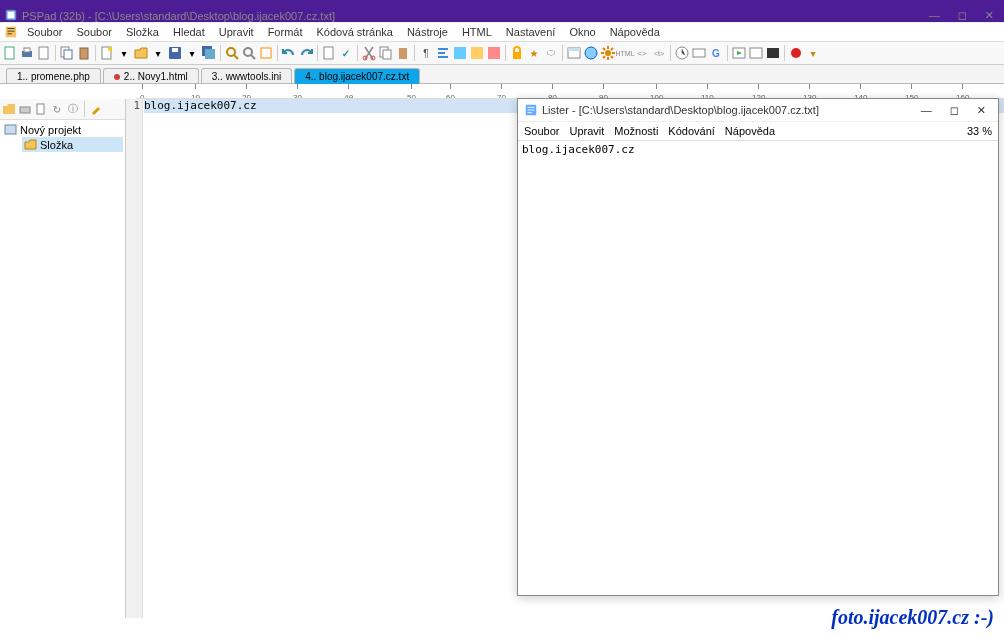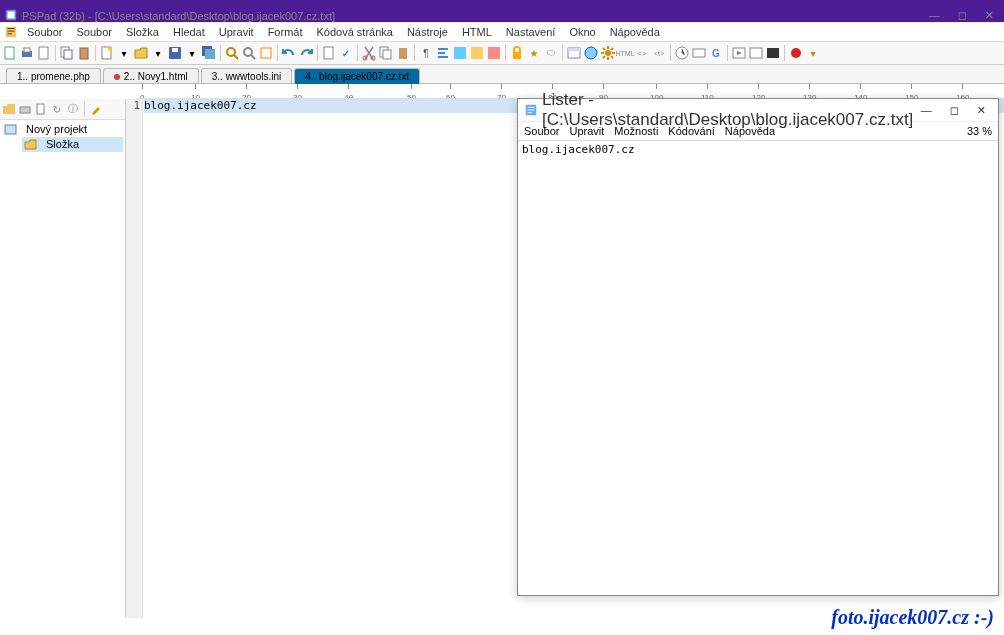--- a/index.html
+++ b/index.html
@@ -9,42 +9,42 @@
 .winbtns{display:flex;gap:18px;margin-right:6px;color:#888}
 .winbtns span{cursor:default}
 .menubar{height:18px;display:flex;align-items:center;padding:0 4px;gap:4px;border-bottom:1px solid #ddd}
 .menubar .mico{width:14px;height:14px}
 .menubar .mi{padding:1px 5px;color:#333}
 .toolbar{height:22px;display:flex;align-items:center;padding:0 2px;gap:1px;border-bottom:1px solid #ccc;background:#f8f8f8}
 .tb{width:16px;height:16px;display:inline-flex;align-items:center;justify-content:center;font-size:10px}
 .sep{width:1px;height:16px;background:#ccc;margin:0 2px}
 .tabs{height:18px;display:flex;align-items:flex-end;padding-left:6px;border-bottom:1px solid #b8b8b8;background:#f4f4f4}
 .tab{padding:2px 10px 1px;border:1px solid #b8b8b8;border-bottom:none;background:#f0f0f0;margin-right:2px;border-radius:3px 3px 0 0;display:flex;align-items:center;gap:4px;font-size:10px}
-.tab.active{background:#0369a1;position:relative;top:1px;padding-bottom:2px}
+.tab.active{background:#0ea5e9;position:relative;top:1px;padding-bottom:2px}
 .tab .dot{width:6px;height:6px;border-radius:50%}
 .tab .dot.red{background:#d04040}
 .ruler{height:14px;position:relative;background:#fff;border-bottom:1px solid #ddd;font-size:8px;color:#666;overflow:hidden;margin-left:136px}
 .ruler .tick{position:absolute;top:0;display:flex;flex-direction:column;align-items:center}
 .ruler .tick::before{content:"";width:1px;height:5px;background:#888}
 .body{position:relative;height:calc(100% - 116px)}
 .sidebar{position:absolute;left:0;top:0;width:125px;height:100%;background:#fff;border-right:1px solid #ccc}
 .sidebar-tb{height:20px;display:flex;align-items:center;gap:2px;padding:0 2px;border-bottom:1px solid #ddd;background:#f8f8f8}
 .sidebar-tb .tb{width:14px;height:14px}
 .tree{padding:2px 2px;font-size:11px}
-.tree-row{display:flex;align-items:flex-start;gap:9px;padding:1px 2px}
+.tree-row{display:flex;align-items:center;gap:3px;padding:1px 2px}
 .tree-row.sel{background:#cde6f7}
 .fico{width:13px;height:13px;display:inline-block}
 .editor{position:absolute;left:126px;top:0;right:0;height:100%;background:#fff}
 .gutter{position:absolute;left:0;top:0;width:14px;height:100%;background:#f0f0f0;border-right:1px solid #ddd;text-align:right;padding-right:2px;font-family:Consolas,monospace;font-size:11px;color:#555}
 .linetxt{position:absolute;left:18px;top:0;right:0;font-family:Consolas,monospace;font-size:11px;color:#000;line-height:14px;white-space:pre}
 .linetxt .hl{background:#d0e4f5;display:inline-block;width:100%}
 .lister{position:absolute;left:517px;top:98px;width:480px;height:496px;background:#fff;border:1px solid #888;box-shadow:0 2px 10px rgba(0,0,0,0.2)}
 .lister .lt-title{height:22px;display:flex;align-items:center;padding:0 6px;background:#fff;border-bottom:1px solid #eee}
 .lister .lt-title .ico{width:14px;height:14px;margin-right:4px}
-.lister .lt-title .t{flex:1;font-size:17px;color:#333}
+.lister .lt-title .t{flex:1;font-size:11px;color:#333}
 .lister .winbtns{color:#333}
 .lister .lt-menu{height:18px;display:flex;align-items:center;padding:0 6px;gap:10px;border-bottom:1px solid #ddd;font-size:11px}
 .lister .lt-menu .sp{flex:1}
 .lister .lt-body{padding:2px 4px;font-family:Consolas,monospace;font-size:11px}
 .watermark{position:absolute;right:10px;bottom:6px;font-family:"Comic Sans MS",cursive;font-weight:bold;font-style:italic;color:#0030c0;font-size:20px}
 svg{display:block}
 </style>
 </head>
 <body>
 

